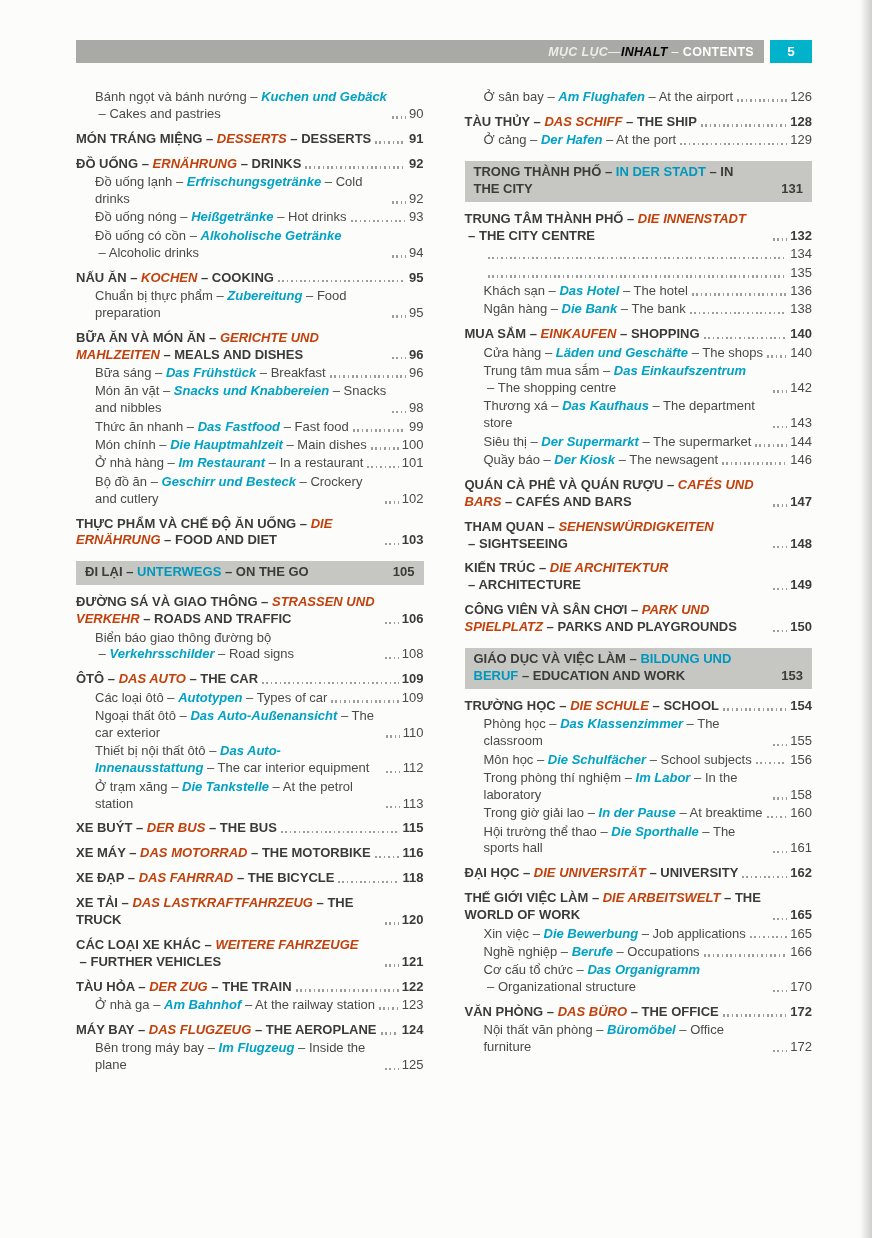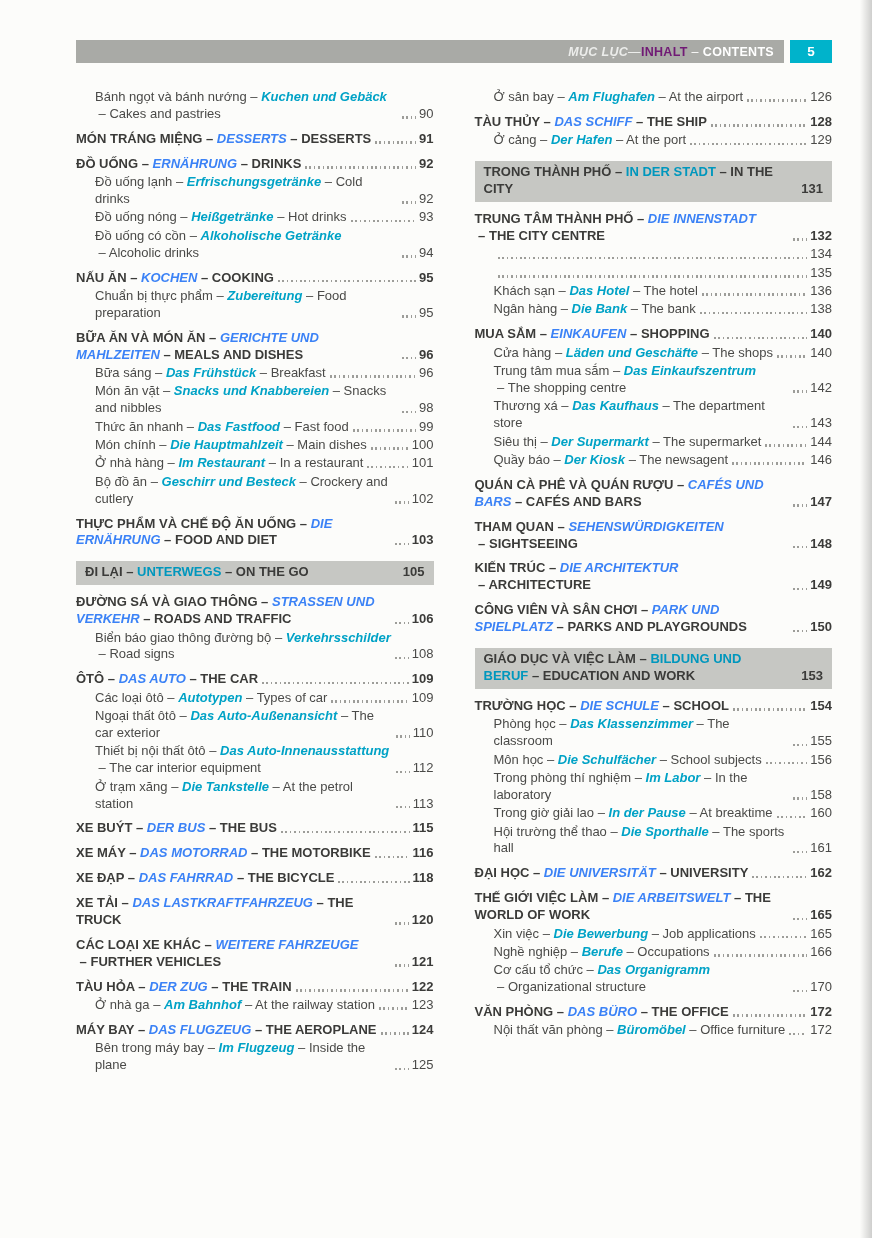--- a/index.html
+++ b/index.html
@@ -4,36 +4,36 @@
 <style>
   * { margin:0; padding:0; box-sizing:border-box; }
   html,body { width:872px; height:1238px; }
   body {
     background:#fcfcfa;
     font-family:"Liberation Sans", sans-serif;
     color:#3f3f3d;
     overflow:hidden;
     position:relative;
   }
-  .page { padding:40px 40px 20px 76px; }
+  .page { padding:40px 60px 20px 76px; }
   .page-edge {
     position:absolute; right:0; top:0; width:12px; height:100%;
     background:linear-gradient(to right, rgba(0,0,0,0), rgba(0,0,0,0.18));
     pointer-events:none;
   }
   
   .topbar { display:flex; gap:6px; margin-bottom:26px; }
   .topbar-strip {
     flex:1; background:#a9aaa6; height:23px;
     display:flex; justify-content:flex-end; align-items:center;
     padding-right:10px; font-size:12.5px; letter-spacing:0.3px;
   }
   .hdr-vi { color:#ecedeb; font-weight:bold; font-style:italic; }
   .hdr-dash1 { color:#ecedeb; font-style:italic; }
-  .hdr-de { color:#701a75; font-weight:bold; }
+  .hdr-de { color:#000000; font-weight:bold; font-style:italic; }
   .hdr-dash2 { color:#fff; margin:0 4px; }
   .hdr-en { color:#ffffff; font-weight:bold; }
   .pagebox {
     width:42px; height:23px; background:#00b3cb; color:#ffffff;
     font-weight:bold; font-size:13.5px;
     display:flex; align-items:center; justify-content:center;
   }
   
   .cols { display:flex; gap:41px; }
   .col { flex:1; min-width:0; }
@@ -46,21 +46,21 @@
   .entry .dots {
     flex:1 0 14px; height:2.5px; margin:0 3px 4px 4px;
     background:repeating-linear-gradient(90deg,#9d9d99 0,#9d9d99 1.6px,transparent 1.6px,transparent 4.4px);
   }
   .entry .page-num { flex:none; }
   
   .entry.s { padding-left:19px; color:#4a4a48; }
   .entry.s .de { color:#00a2c6; font-style:italic; font-weight:bold; }
   
   .entry.h { font-weight:bold; color:#3b3b39; margin-top:8px; }
-  .entry.h .de { color:#3b82f6; font-style:italic; }
+  .entry.h .de { color:#c2410c; font-style:italic; }
   
   .entry.x {
     background:#c6c7c3; font-weight:bold; color:#3b3b39;
     padding:3px 9px 4px 9px; margin:12px 0 9px 0;
   }
   .entry.x .de { color:#0097bd; }
   .entry.x .dots { background:none; }
   .dash { white-space:pre; }
 </style>
 </head>

